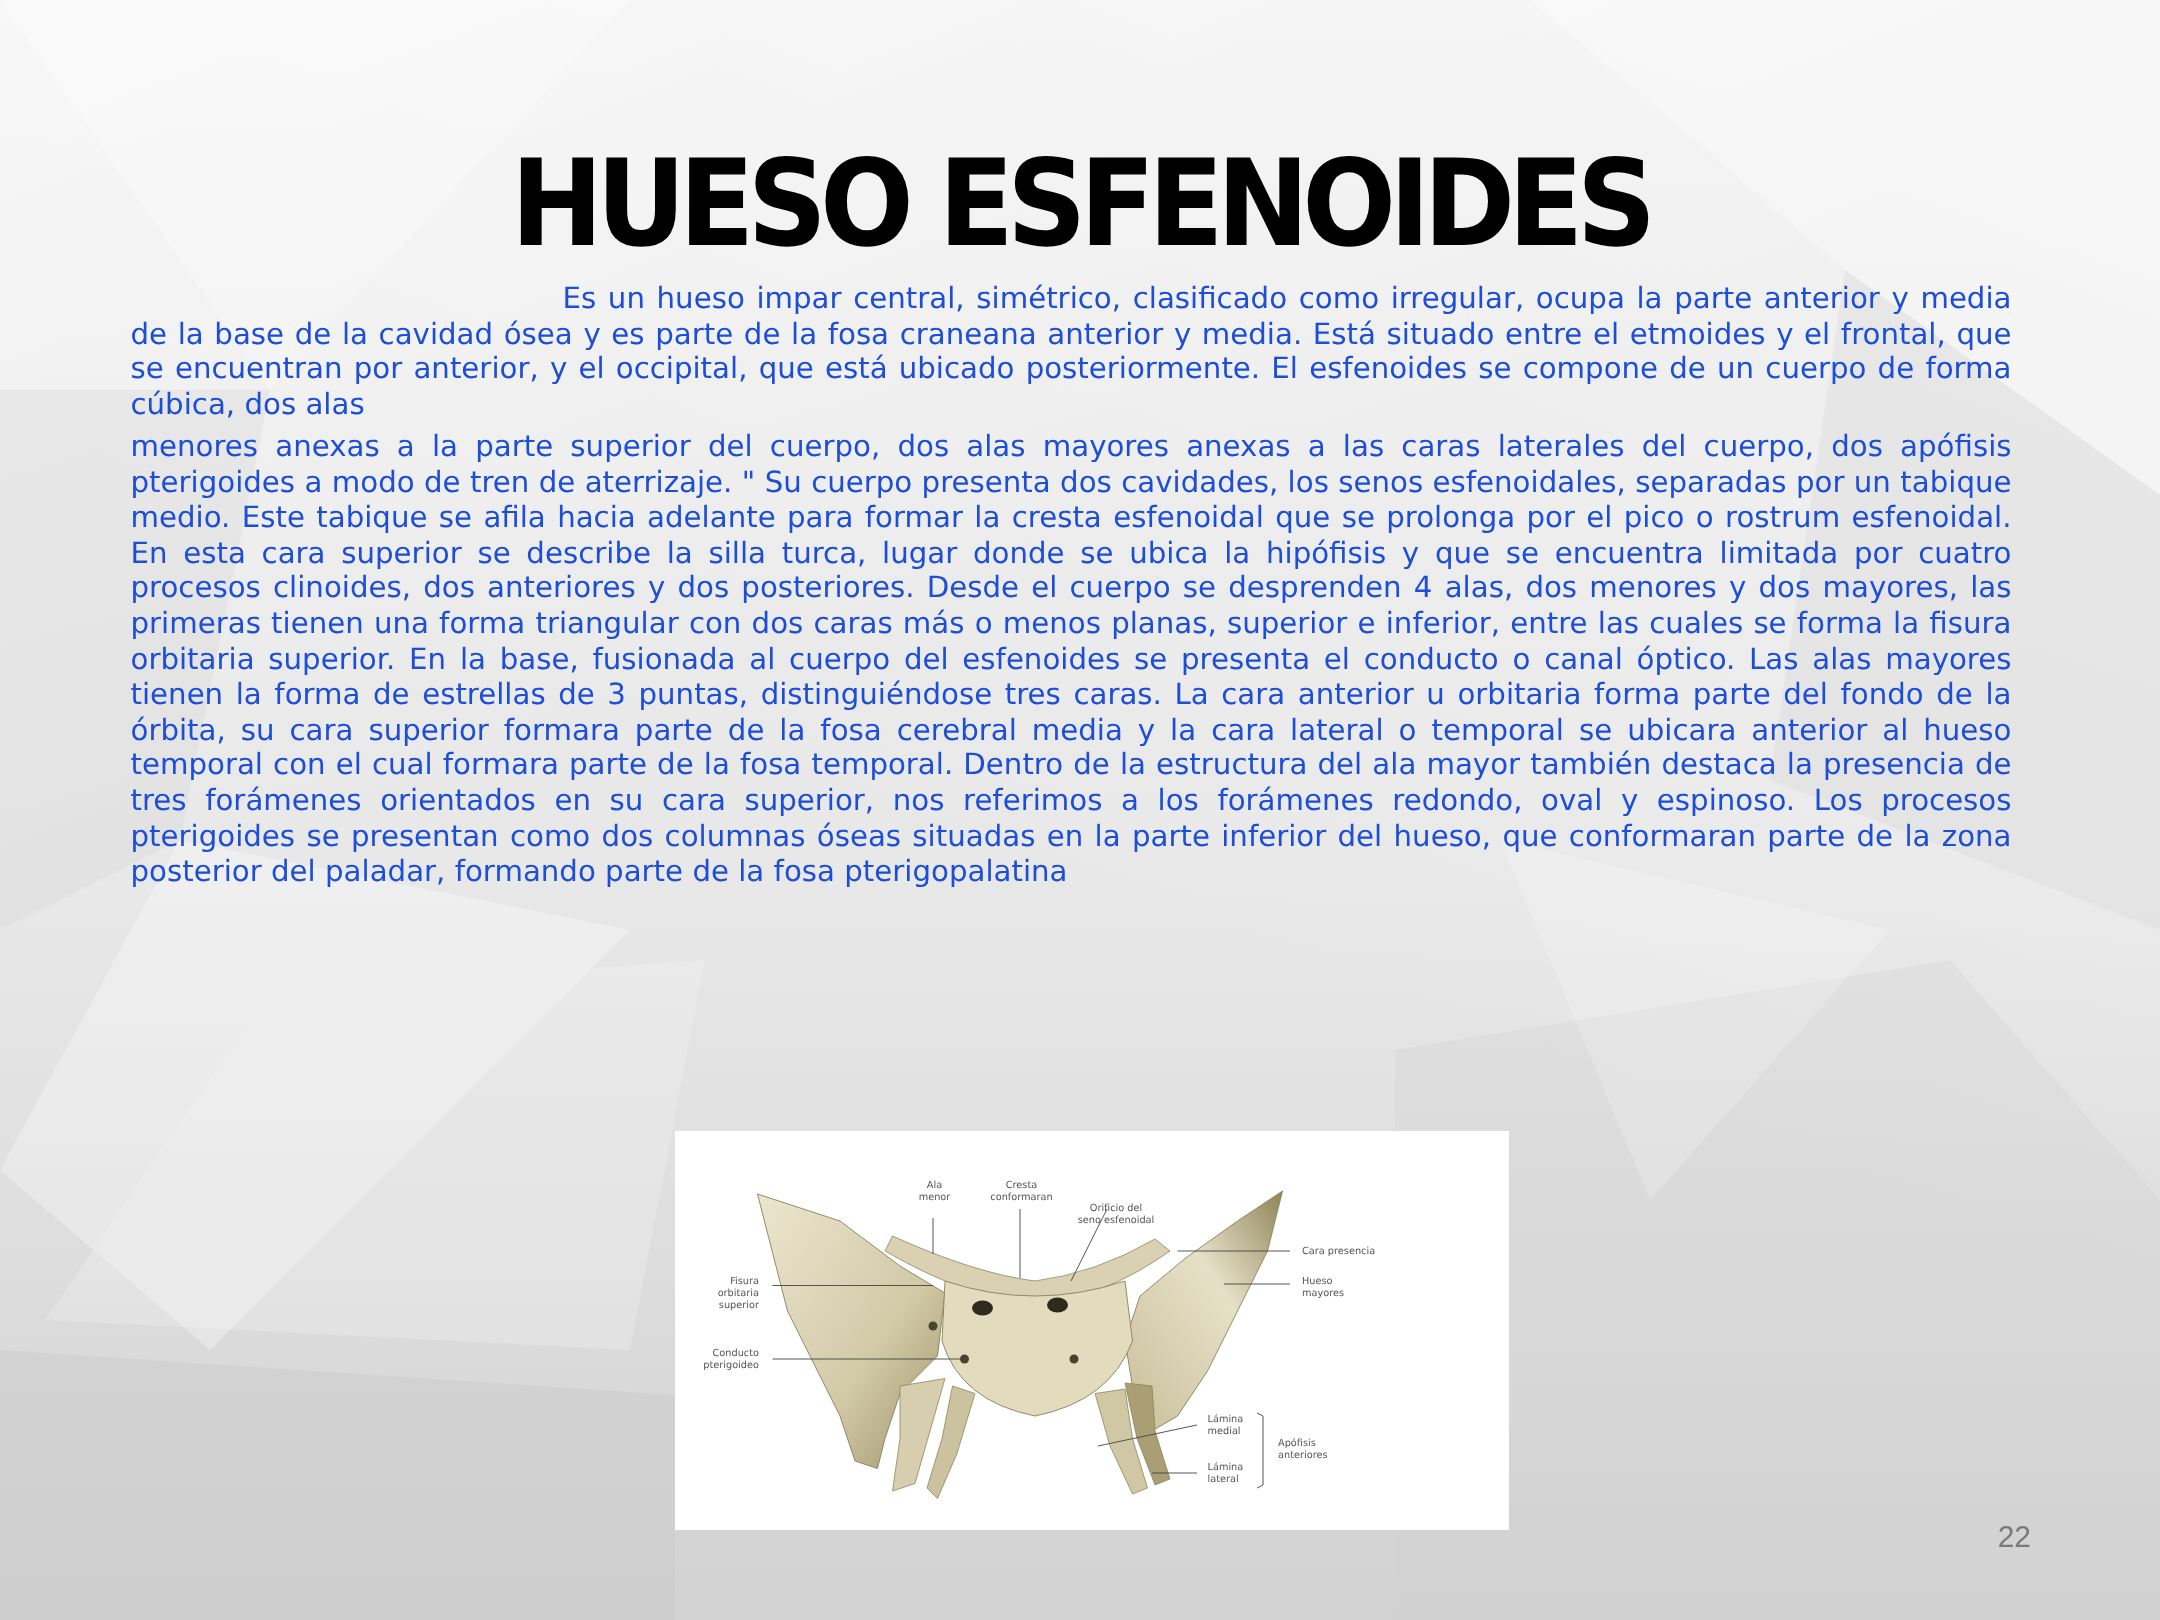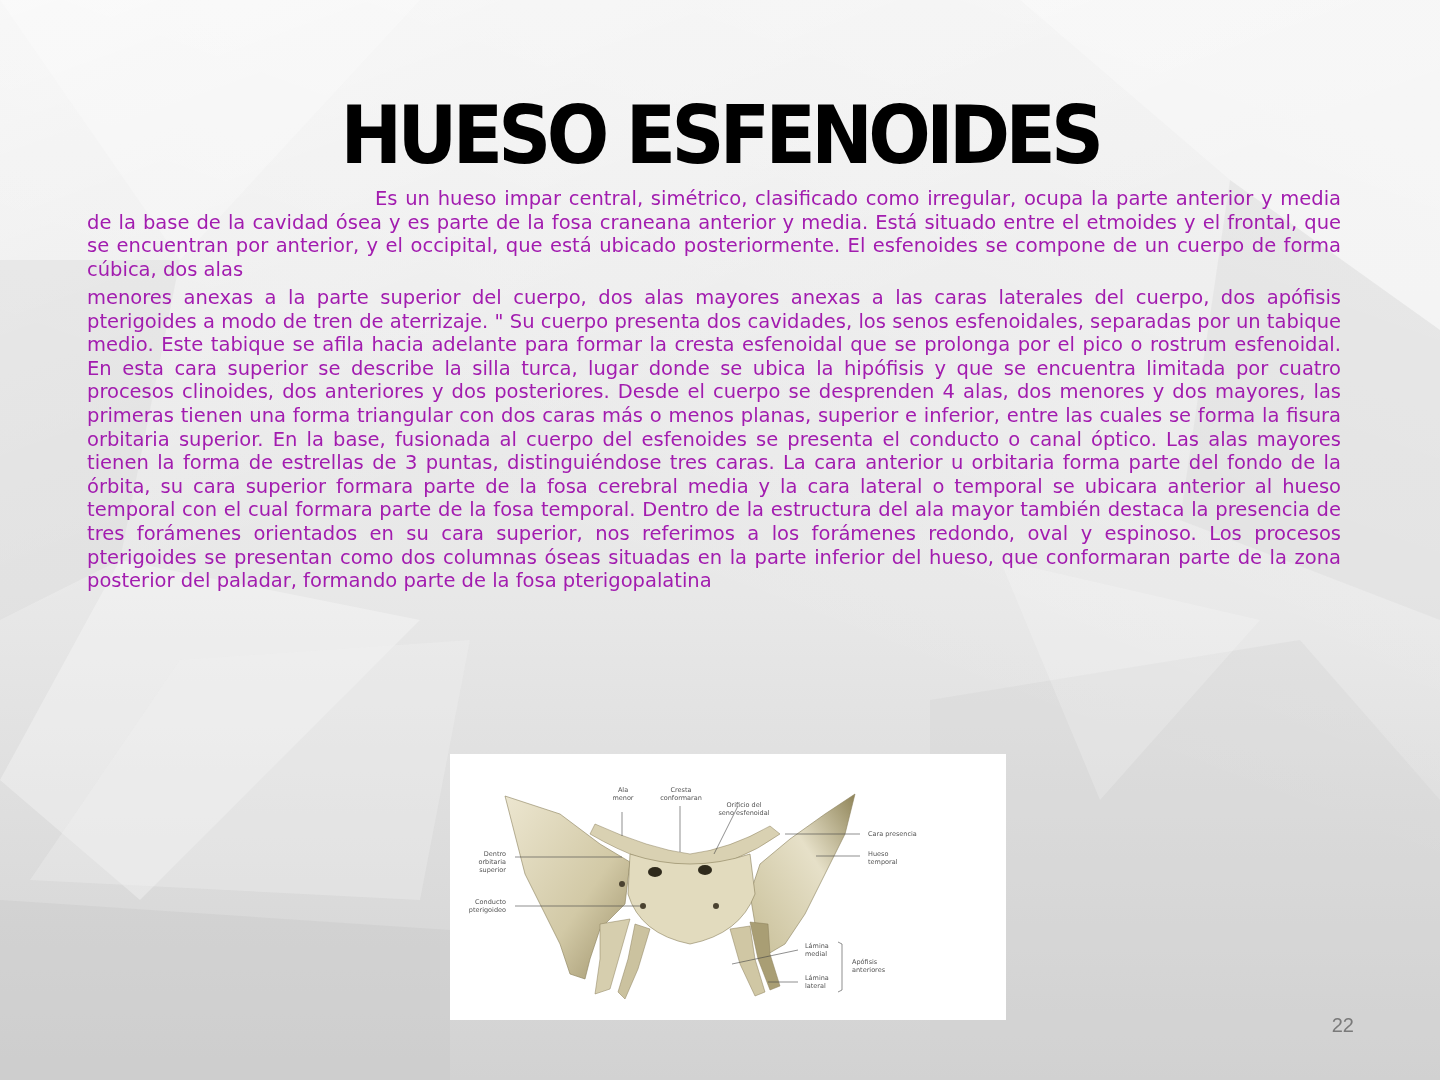--- a/index.html
+++ b/index.html
@@ -38,21 +38,21 @@
     transform: scaleX(0.92);
     transform-origin: center;
   }
   .body-text {
     position: absolute;
     left: 87px;
     width: 1254px;
     font-family: "DejaVu Sans", sans-serif;
     font-size: 19.5px;
     line-height: 23.6px;
-    color: #a21caf;
+    color: #1d4ed8;
     text-align: justify;
     margin: 0;
   }
   .para1 { top: 187px; text-indent: 288px; }
   .para2 { top: 286px; }
   .figure {
     position: absolute;
     left: 450px; top: 754px;
     width: 556px; height: 266px;
     background: #ffffff;
@@ -147,22 +147,22 @@
       </g>
     </svg>
     <div class="lbl center" style="left:158px; top:32px; width:30px;">Ala
 menor</div>
     <div class="lbl center" style="left:208px; top:32px; width:46px;">Cresta
 conformaran</div>
     <div class="lbl center" style="left:262px; top:32px; width:64px;margin-top:15px;">Orificio del
 seno esfenoidal</div>
     <div class="lbl" style="left:418px; top:76px; width:62px;">Cara presencia</div>
     <div class="lbl" style="left:418px; top:96px; width:50px;">Hueso
-temporal</div>
-    <div class="lbl right" style="left:14px; top:96px; width:42px;">Dentro
+mayores</div>
+    <div class="lbl right" style="left:14px; top:96px; width:42px;">Fisura
 orbitaria
 superior</div>
     <div class="lbl right" style="left:8px; top:144px; width:48px;">Conducto
 pterigoideo</div>
     <div class="lbl" style="left:355px; top:188px; width:32px;">Lámina
 medial</div>
     <div class="lbl" style="left:355px; top:220px; width:32px;">Lámina
 lateral</div>
     <div class="lbl" style="left:402px; top:204px; width:50px;">Apófisis
 anteriores</div>

